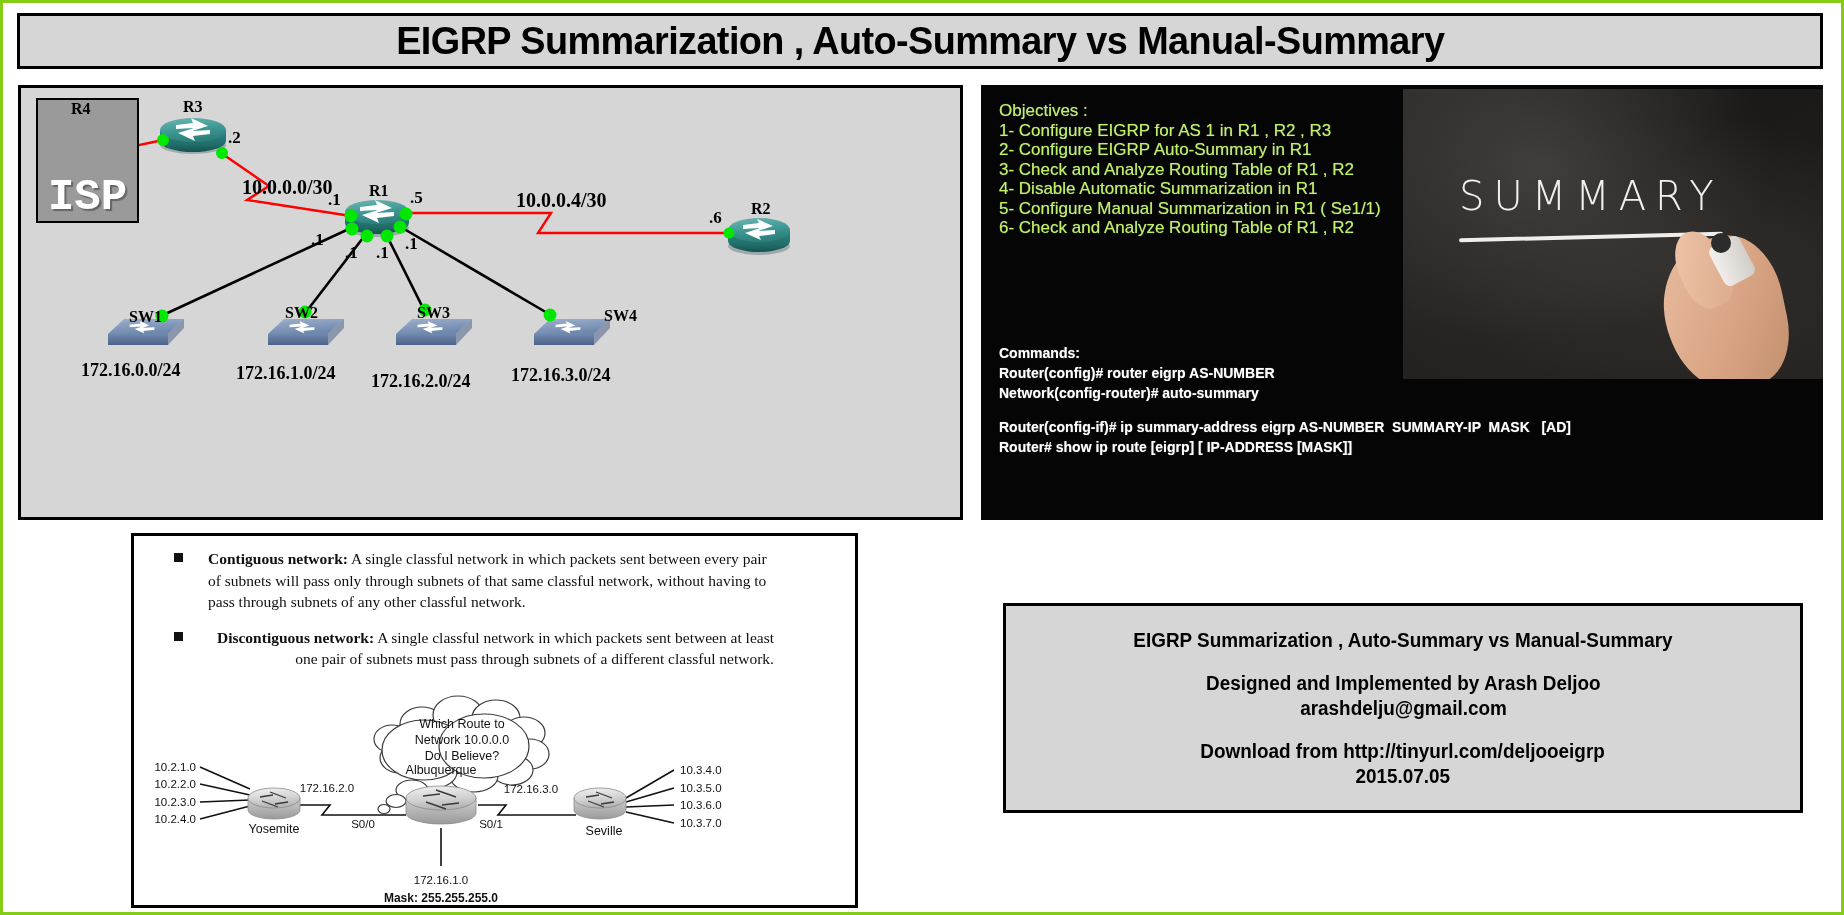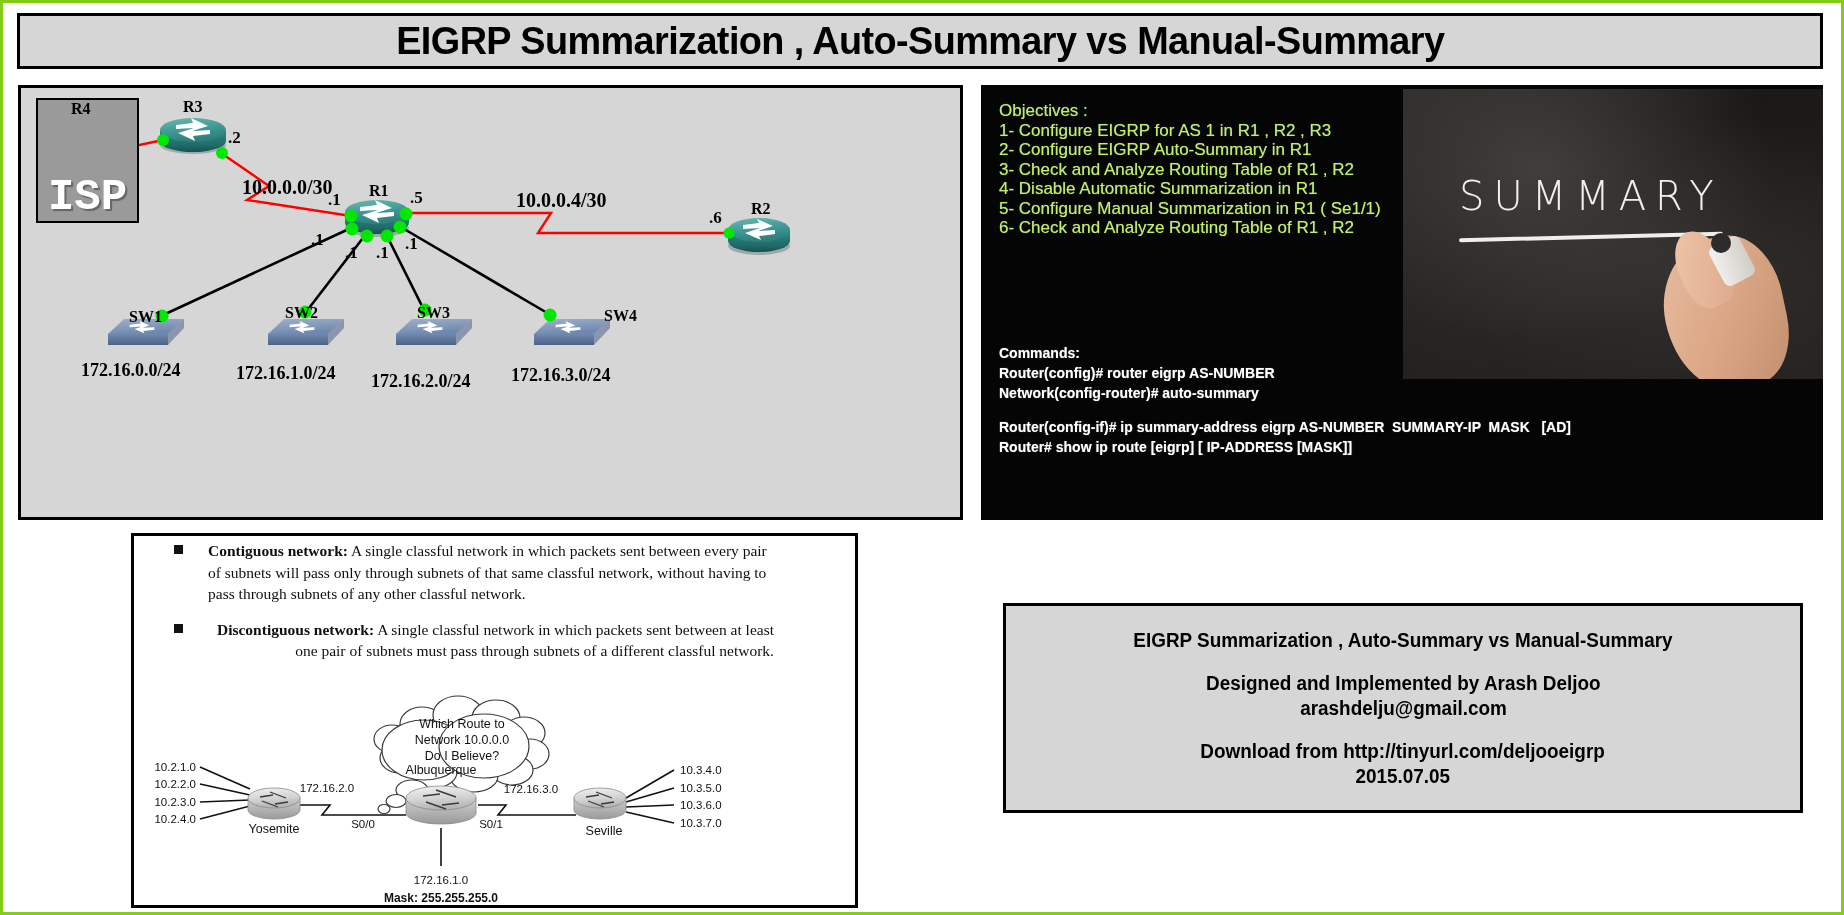--- a/index.html
+++ b/index.html
@@ -207,21 +207,21 @@
   .def-item {
     position: relative;
     margin: 0 0 0 40px;
     padding-left: 34px;
     font-family: "Liberation Serif", serif;
     font-size: 15.5px;
     line-height: 21.5px;
     color: #101010;
     width: 600px;
   }
-  #def-1 { margin-top: 4px; }
+  #def-1 { margin-top: 12px; }
   #def-2 { margin-top: 14px; text-align: right; }
   .def-bullet {
     position: absolute;
     left: 0; top: 5px;
     width: 9px; height: 9px;
     background: #111;
   }
   .def-term { font-weight: bold; font-size: 15.5px; }
 
   

